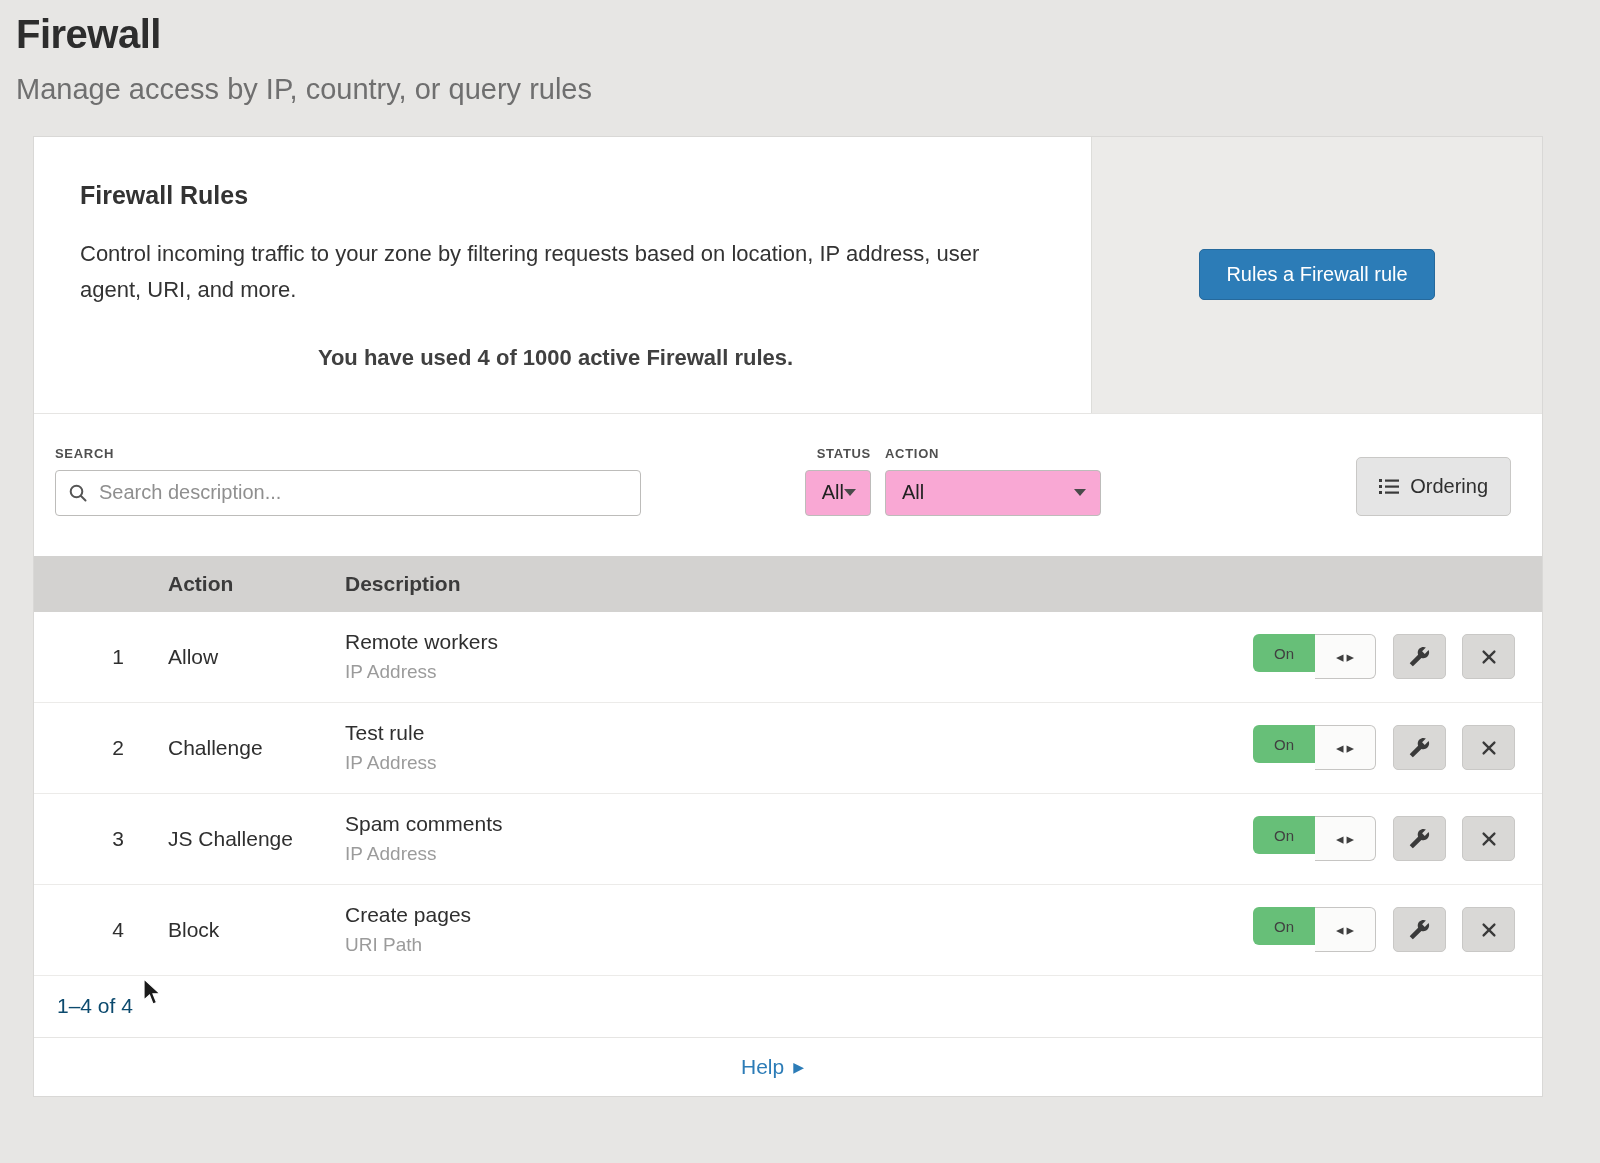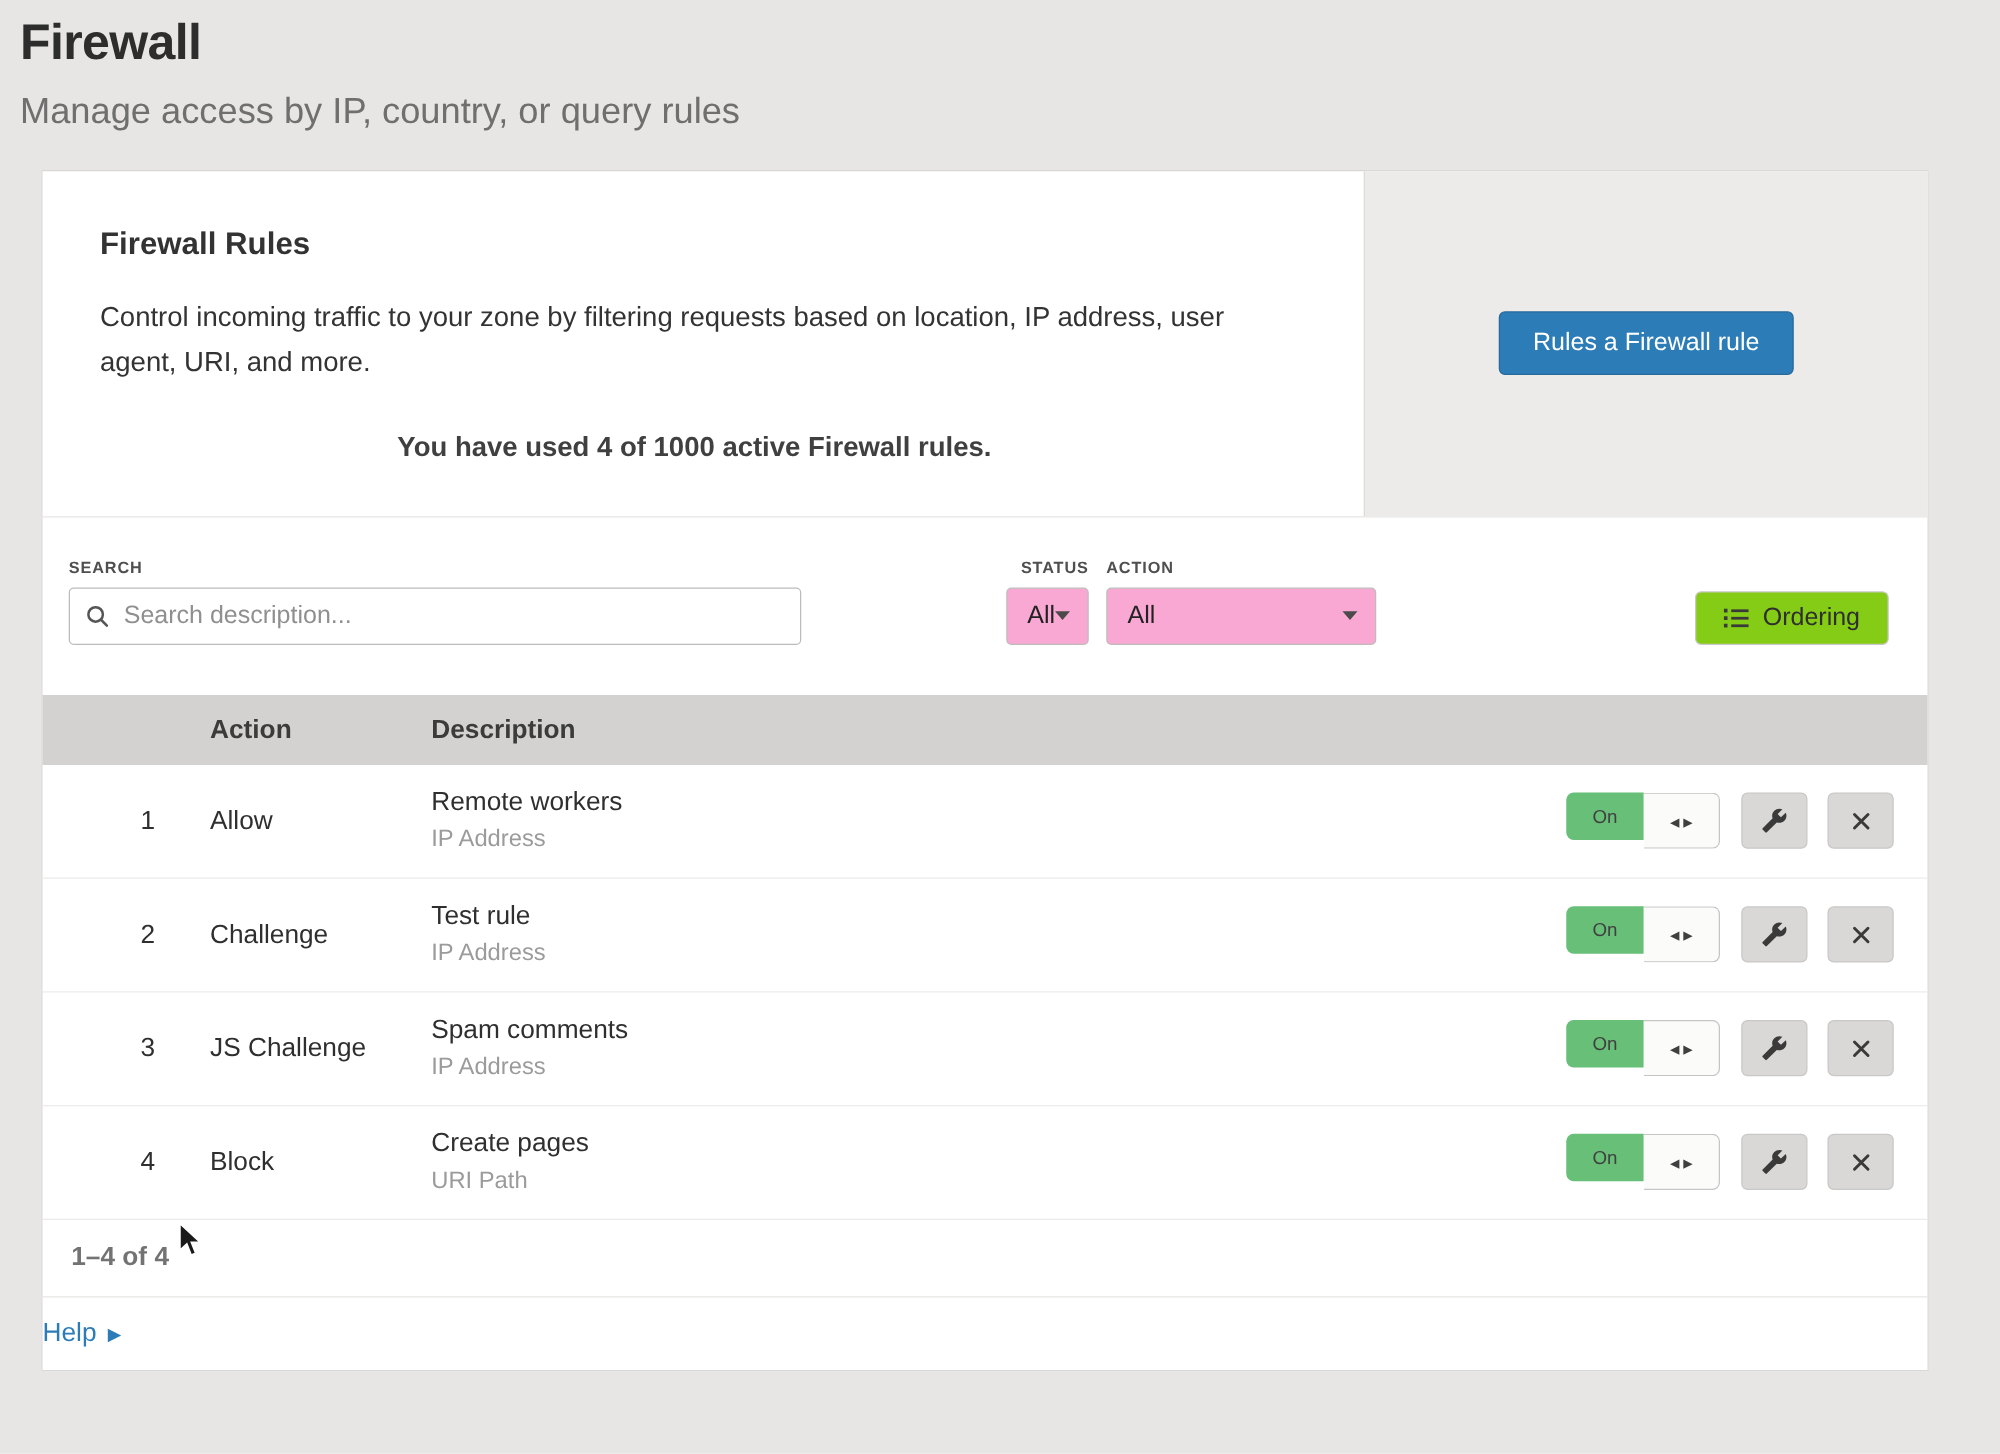--- a/index.html
+++ b/index.html
@@ -74,22 +74,22 @@
     background: #f9a8d4; display: flex; align-items: center;
     justify-content: space-between; padding: 0 14px 0 16px;
     font-size: 20px; color: #222; cursor: pointer;
   }
   .chevron-down {
     width: 0; height: 0;
     border-left: 6px solid transparent; border-right: 6px solid transparent;
     border-top: 7px solid #4a4a4a;
   }
   .ordering-btn {
-    margin-left: auto; height: 43px;
-    background: #84cc16; border: 1px solid #c9c8c6; border-radius: 5px;
+    margin-left: auto; height: 59px;
+    background: #e5e5e5; border: 1px solid #c9c8c6; border-radius: 5px;
     display: flex; align-items: center; gap: 11px; padding: 0 22px;
     font-size: 20px; color: #2f2f2f; cursor: pointer;
     font-family: "Liberation Sans", sans-serif;
   }
 
   
   .thead {
     display: flex; align-items: center; height: 56px;
     background: #d3d2d0; font-size: 21px; font-weight: 700; color: #3b3b3b;
   }
@@ -123,26 +123,26 @@
     width: 53px; height: 45px; background: #d9d8d6;
     border: 1px solid #c9c8c6; border-radius: 5px;
     display: flex; align-items: center; justify-content: center;
     cursor: pointer; padding: 0;
   }
   .btn-gap-lg { margin-left: 17px; }
   .btn-gap { margin-left: 16px; }
 
   .tfoot {
     height: 62px; display: flex; align-items: center; padding-left: 23px;
-    font-size: 21px; font-weight: 700; color: #737373;
+    font-size: 21px; font-weight: 400; color: #0c4a6e;
     border-bottom: 1px solid #e6e5e3;
   }
   .help-row {
     height: 58px; display: flex; align-items: center;
-    justify-content: flex-start; padding-right: 31px;
+    justify-content: center; padding-right: 31px;
   }
   .help-link {
     color: #2c7cb7; font-size: 21px; text-decoration: none;
     display: flex; align-items: center; gap: 9px; cursor: pointer;
   }
   .help-arrow { font-size: 14px; line-height: 1; }
 
   .mouse-cursor { position: absolute; left: 142px; top: 978px; pointer-events: none; }
 </style>
 </head>

